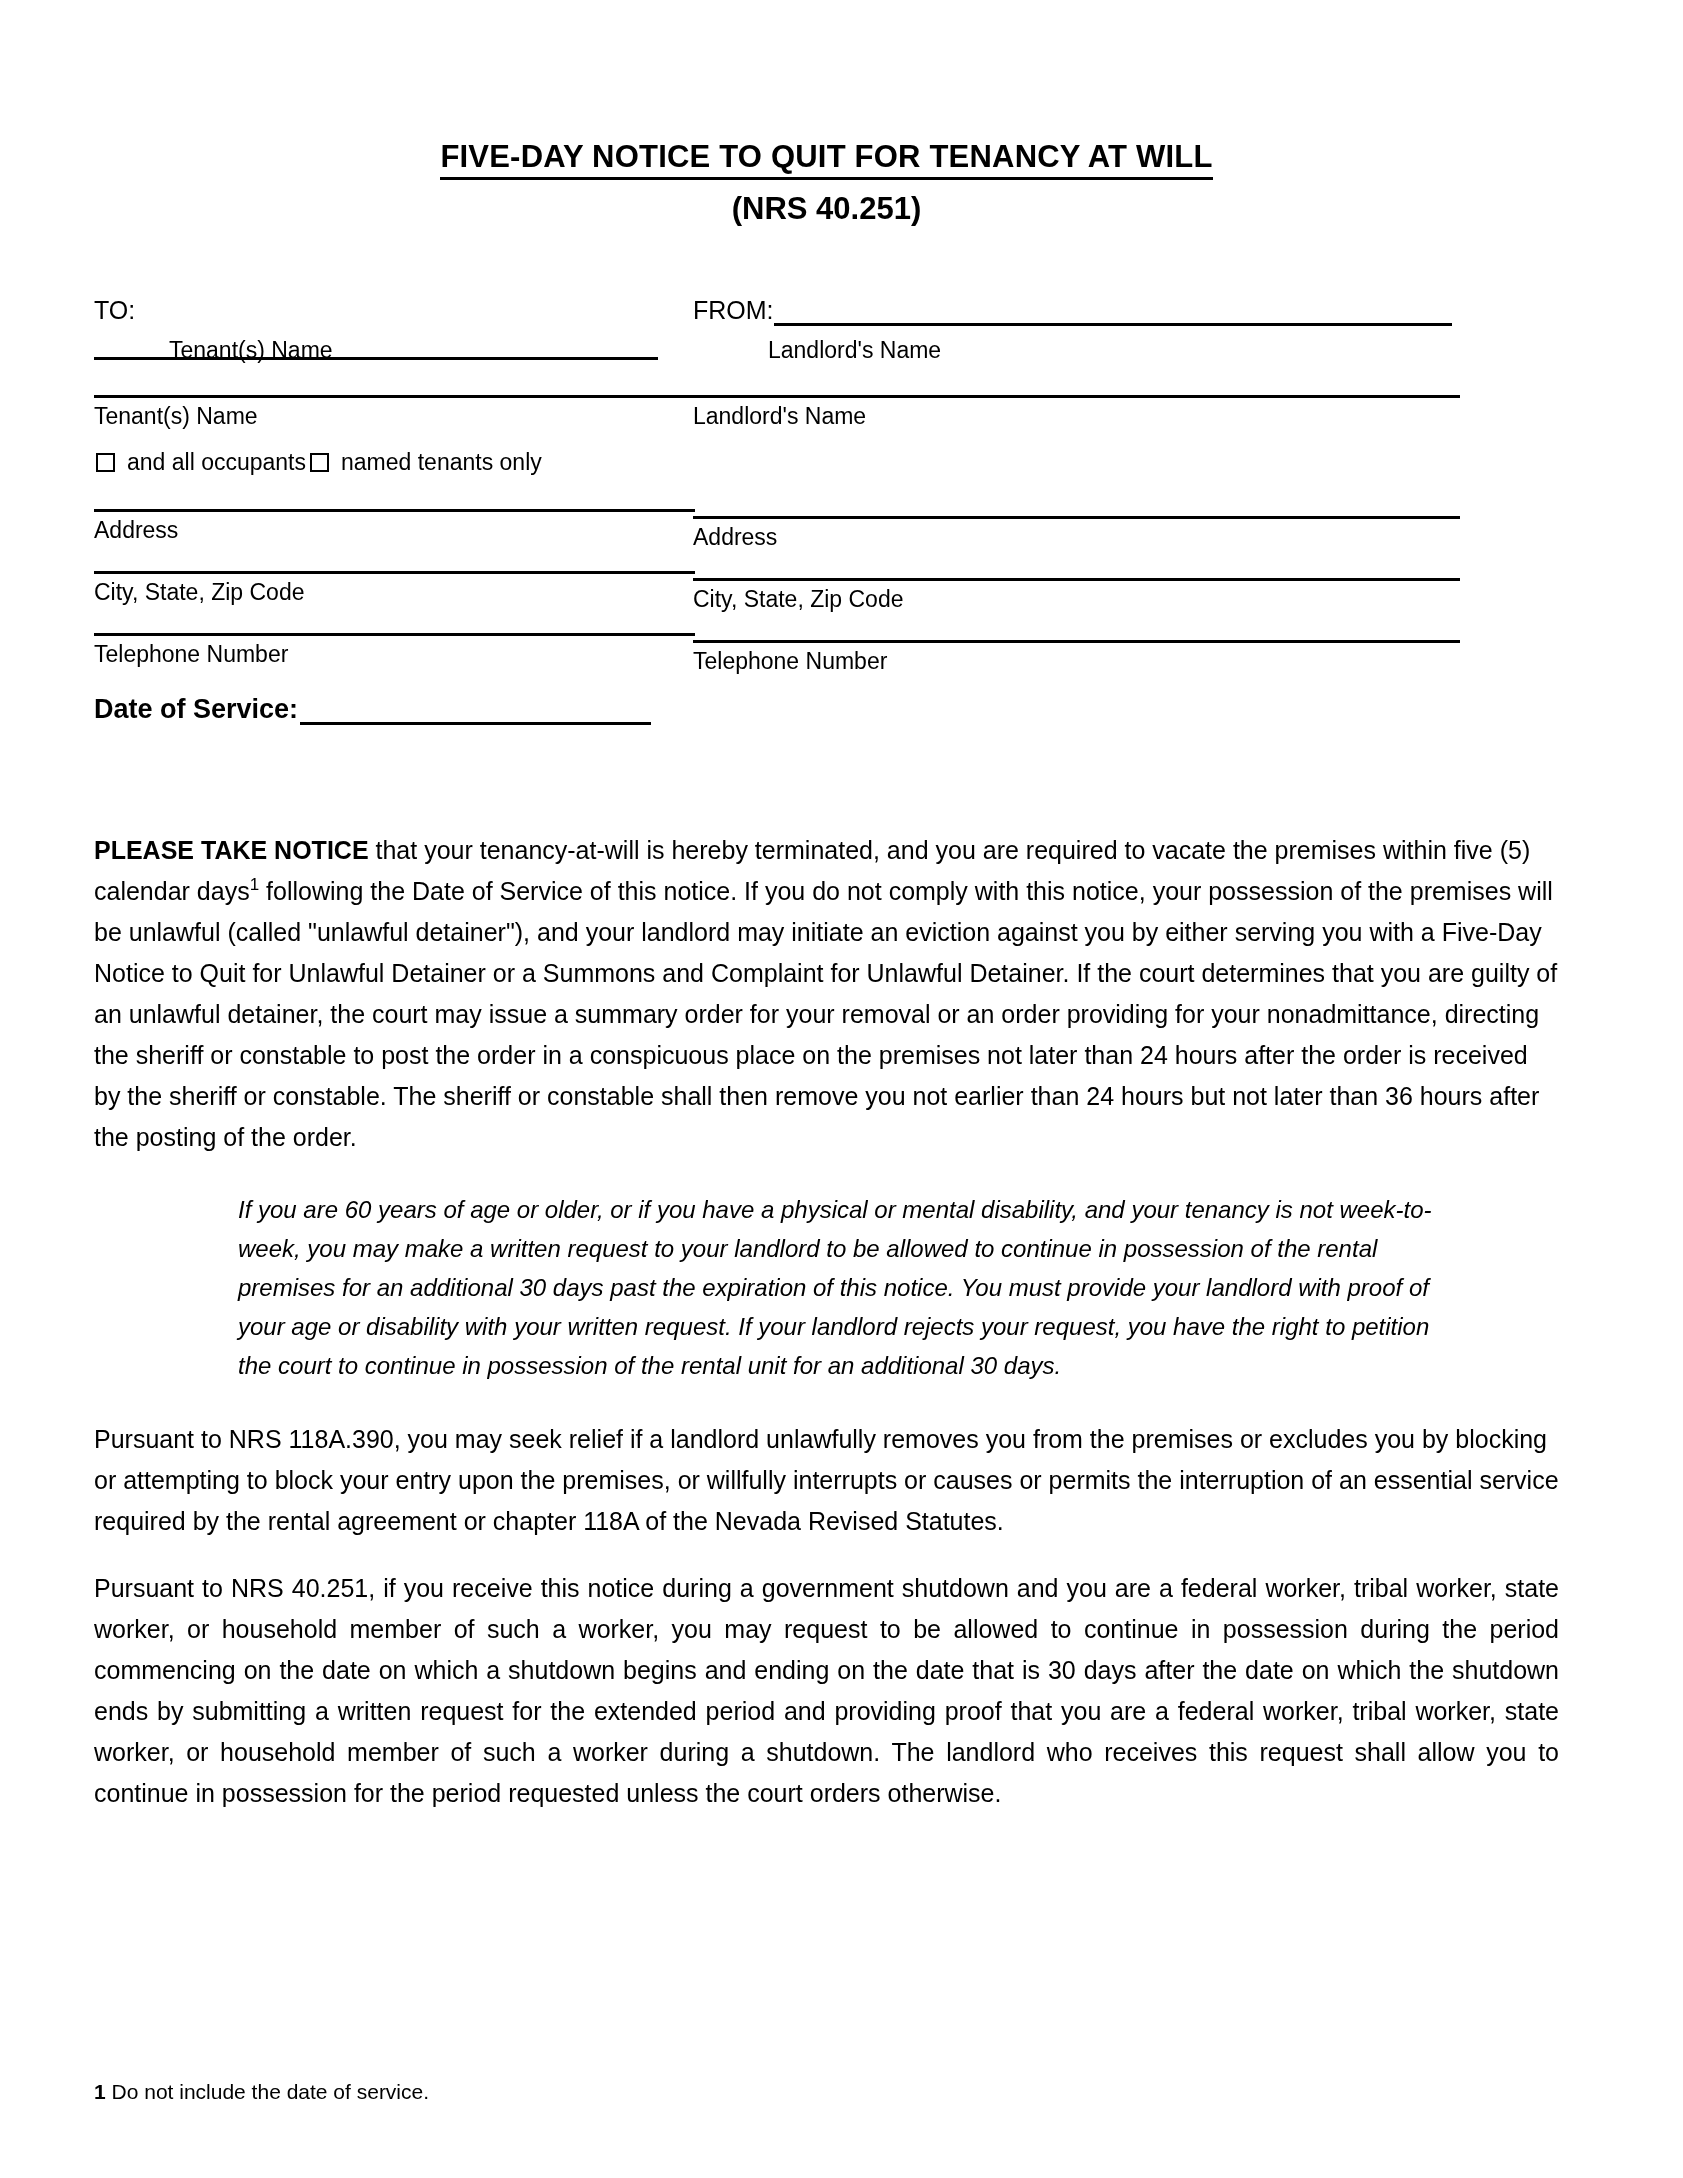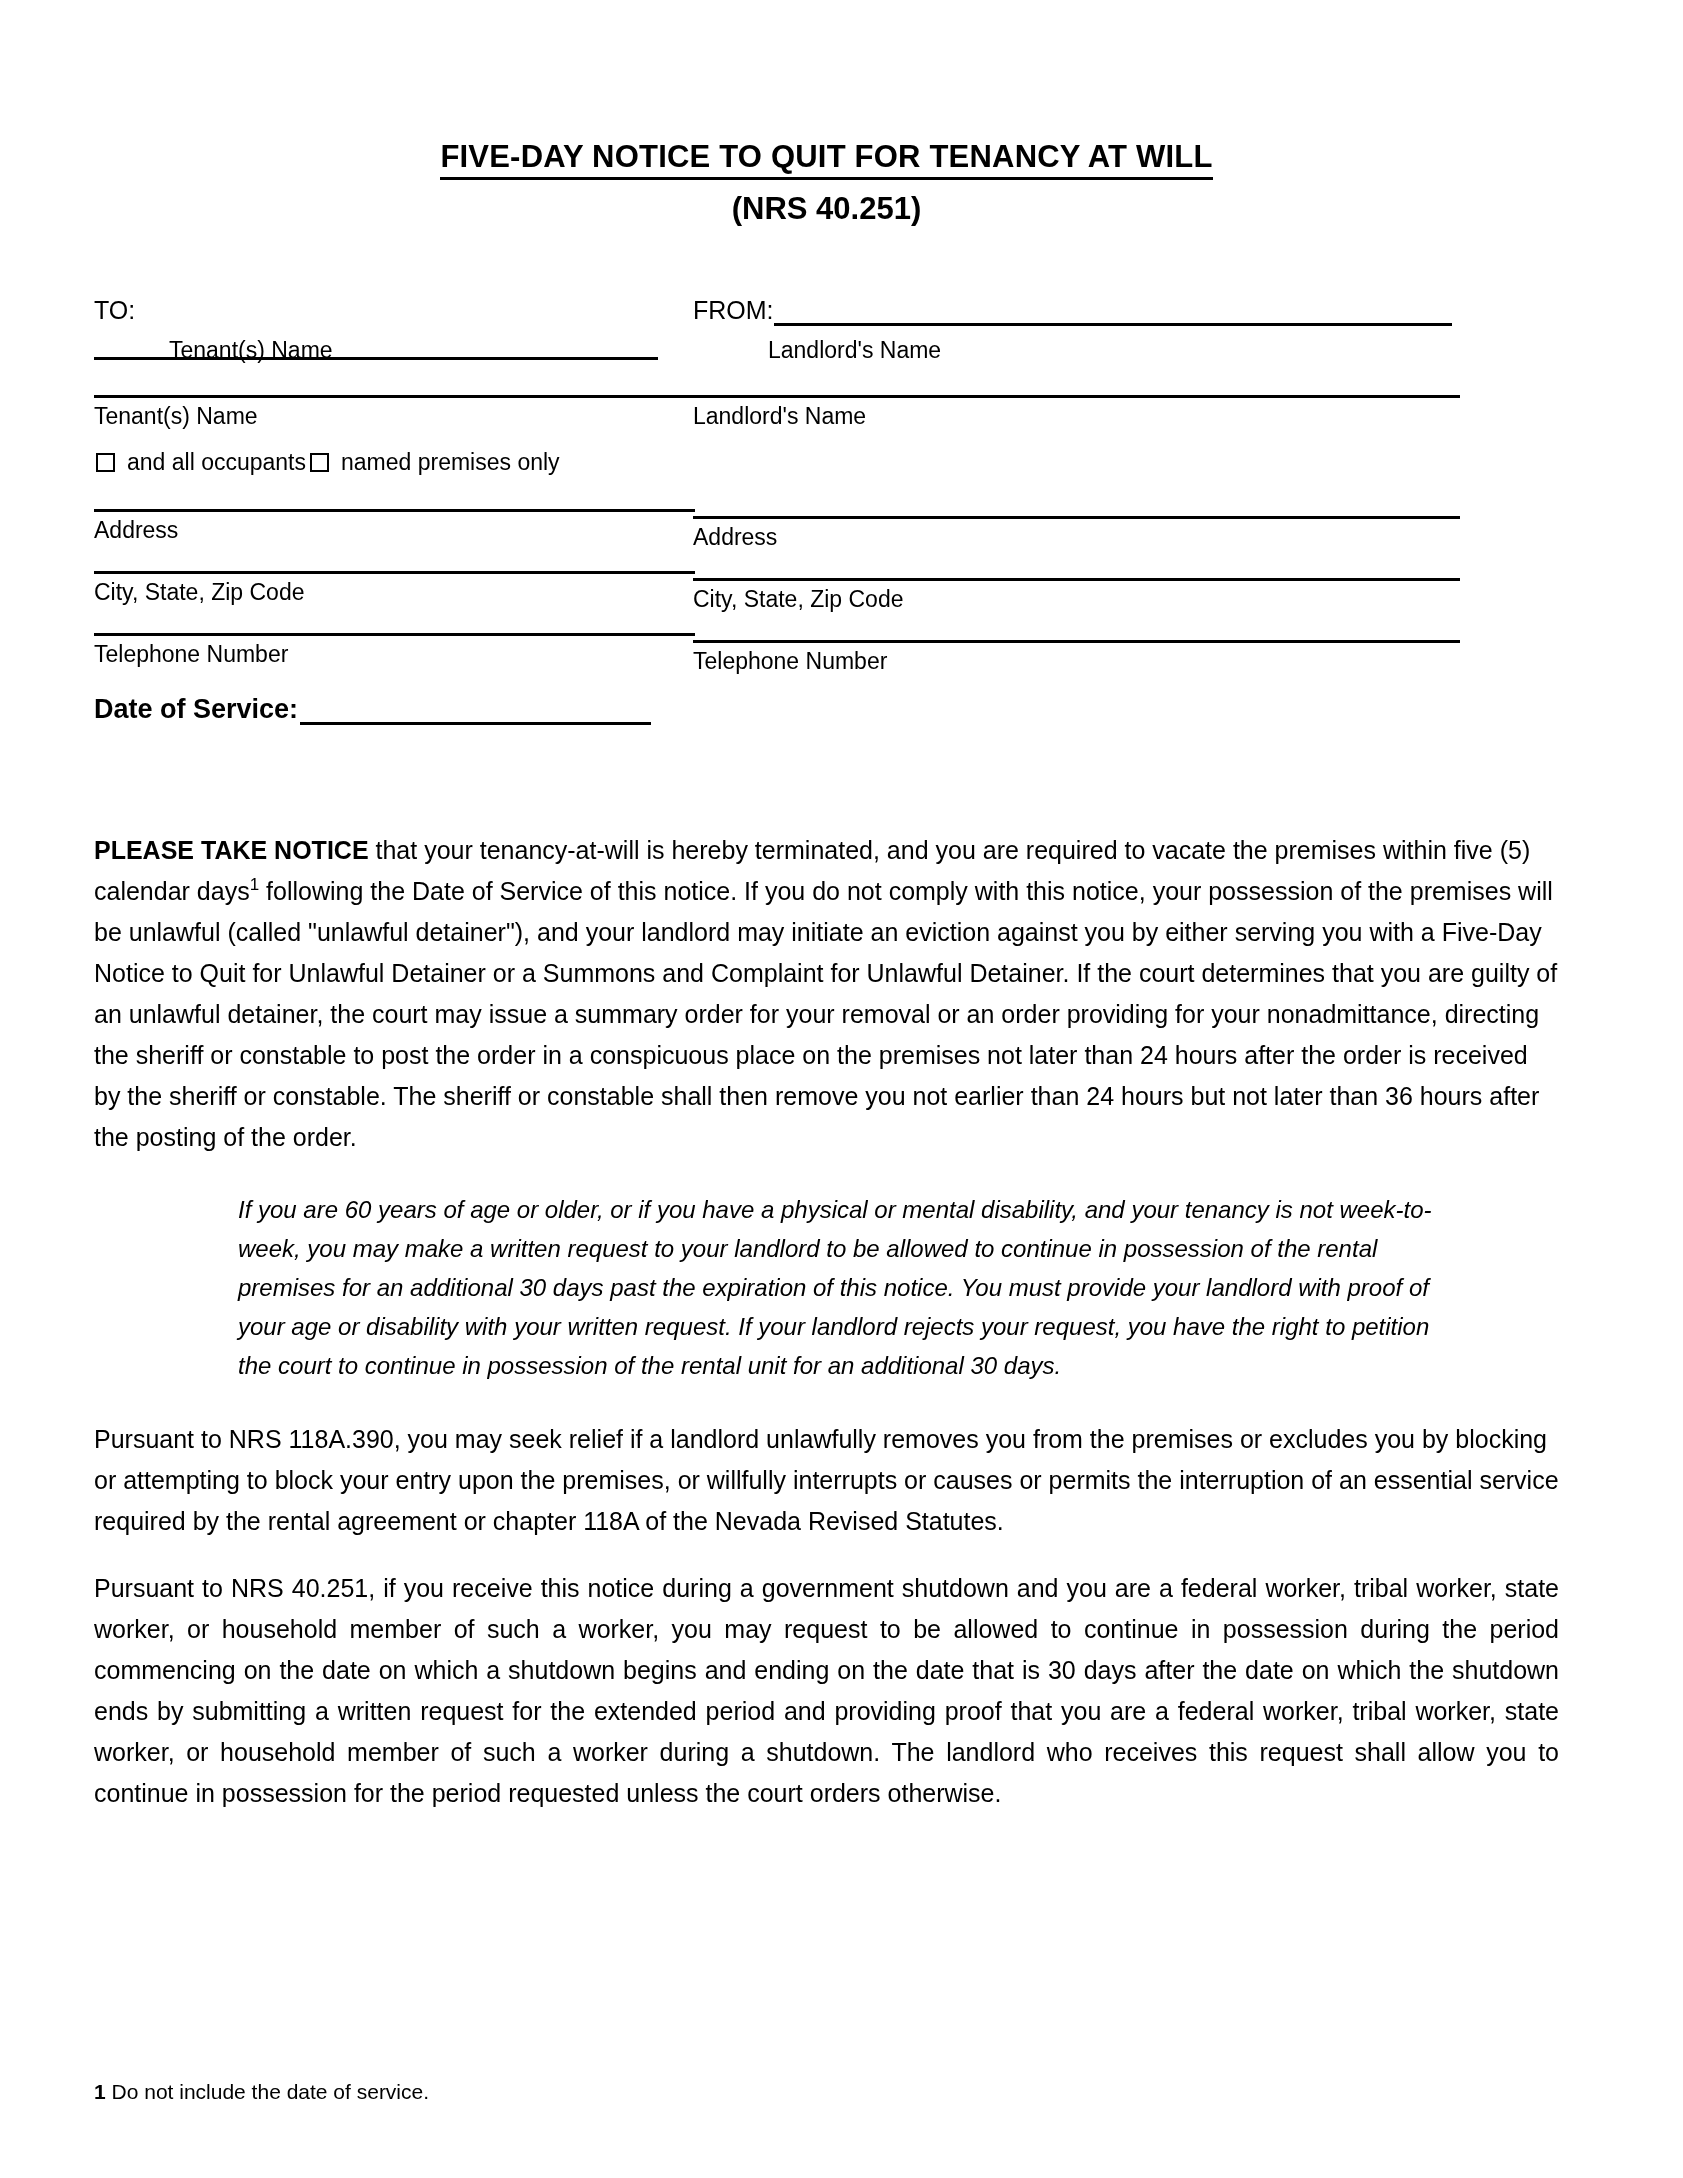--- a/index.html
+++ b/index.html
@@ -226,21 +226,21 @@
         <div class="field-label">Tenant(s) Name</div>
       </div>
 
       <div class="checkbox-row">
         <label class="cb-item first">
           <span class="cb-box"></span>
           <span class="cb-label">and all occupants</span>
         </label>
         <label class="cb-item second">
           <span class="cb-box"></span>
-          <span class="cb-label">named premises only</span>
+          <span class="cb-label">named tenants only</span>
         </label>
       </div>
 
       <div class="field">
         <div class="field-rule"></div>
         <div class="field-label">Address</div>
       </div>
 
       <div class="spacer-26"></div>
 

